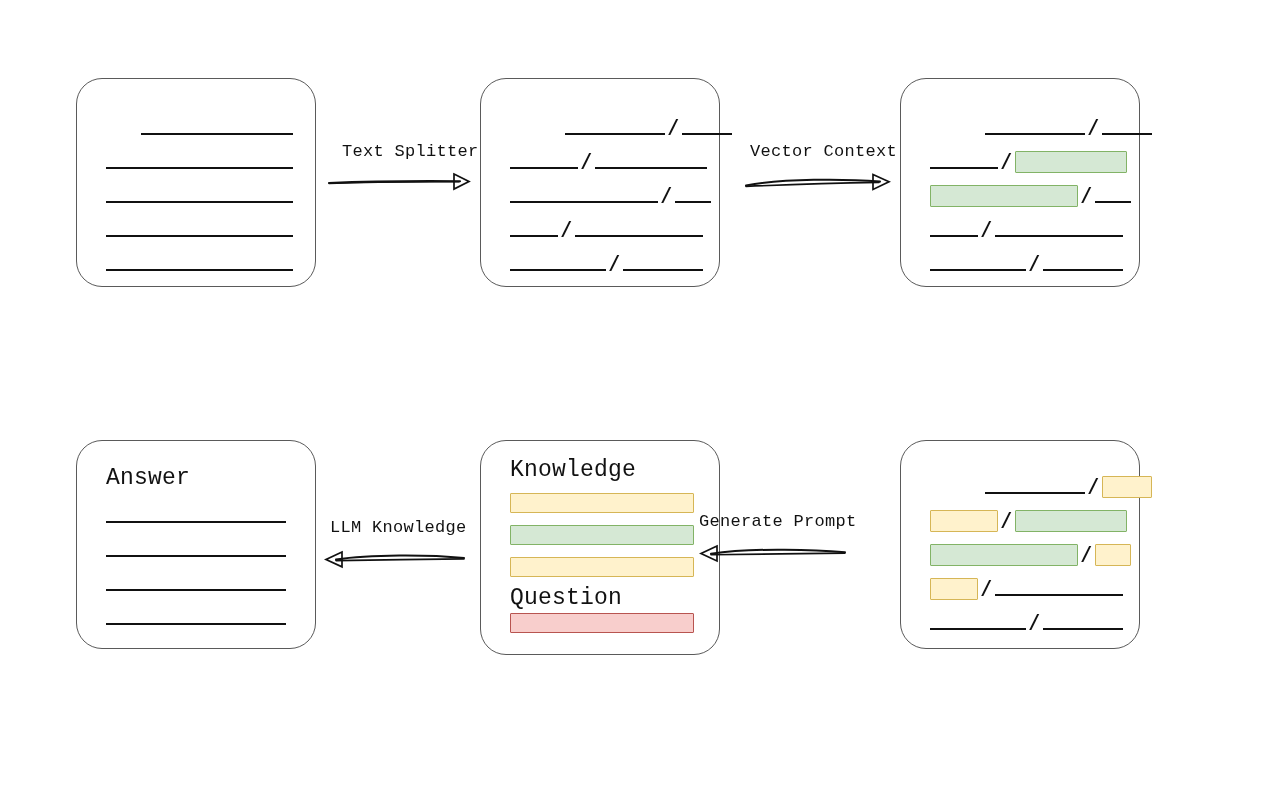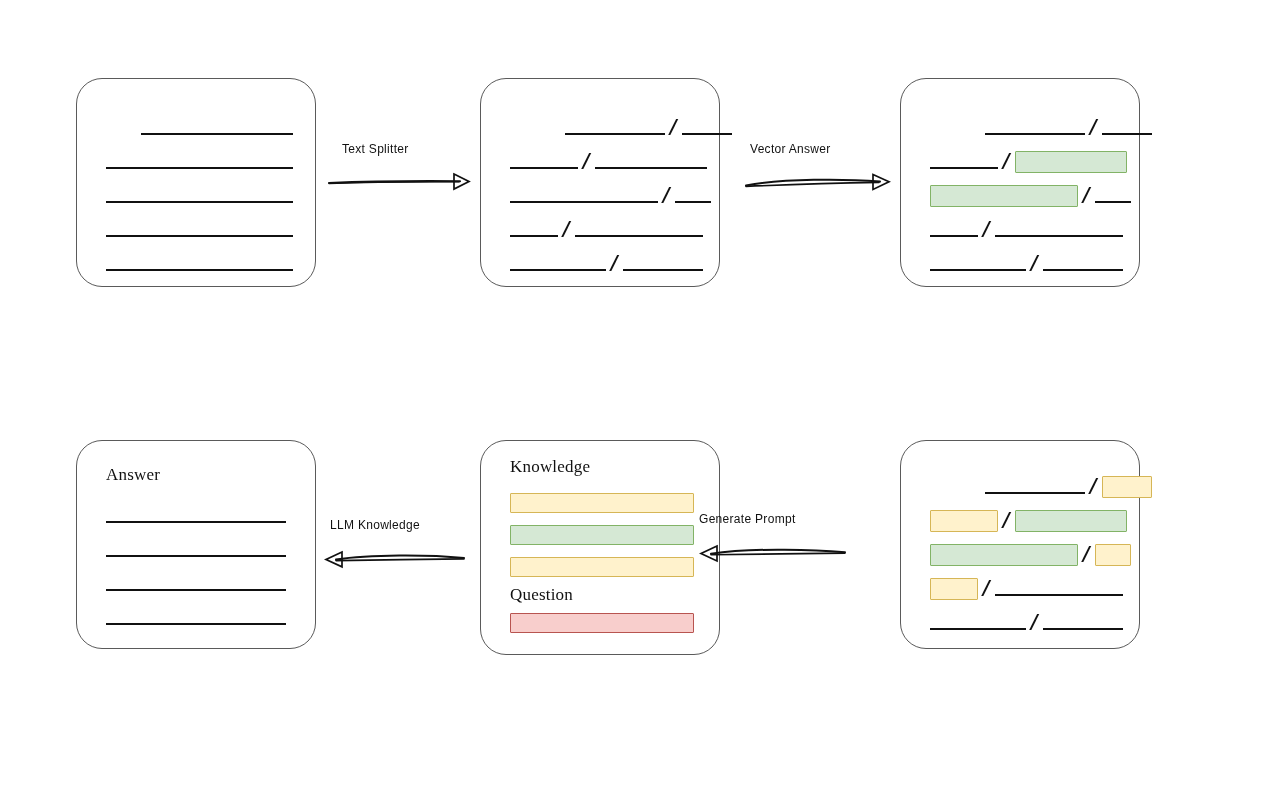--- a/index.html
+++ b/index.html
@@ -83,35 +83,35 @@
   
   .bar {
     position: absolute;
     height: 20px;
     box-sizing: border-box;
     border-radius: 1px;
   }
 
   .card-label {
     position: absolute;
-    font-family: Liberation Serif, serif;
-    font-size: 17px;
+    font-family: Liberation Mono, monospace;
+    font-size: 23px;
     letter-spacing: 0.2px;
     color: #111111;
     white-space: nowrap;
   }
 
   
   .arrow-group {
     position: absolute;
   }
   .arrow-label {
     position: absolute;
-    font-family: Liberation Sans, sans-serif;
-    font-size: 12px;
+    font-family: Liberation Mono, monospace;
+    font-size: 17px;
     letter-spacing: 0.3px;
     color: #111111;
     white-space: nowrap;
   }
   .arrow-svg {
     position: absolute;
     overflow: visible;
   }
 
   
@@ -277,21 +277,21 @@
   <div class="arrow-group" style="left:328px; top:142px; width:146px; height:60px;">
     <div class="arrow-label" style="left:14px; top:0px;">Text Splitter</div>
     <svg class="arrow-svg" style="left:0; top:26px;" width="146" height="28" viewBox="0 0 146 28">
       <path d="M1 15 C 40 13.4, 96 13.0, 132 13.3" stroke="#111111" stroke-width="2.1" fill="none" stroke-linecap="round"></path>
       <path d="M1 15.6 C 40 14.2, 96 13.8, 131 14.0" stroke="#111111" stroke-width="1.2" fill="none" stroke-linecap="round"></path>
       <path d="M126 6 L 141 13.4 L 126 21 Z" stroke="#111111" stroke-width="1.7" fill="none" stroke-linejoin="miter"></path>
     </svg>
   </div>
 
   <div class="arrow-group" style="left:744px; top:142px; width:150px; height:60px;">
-    <div class="arrow-label" style="left:6px; top:0px;">Vector Answer</div>
+    <div class="arrow-label" style="left:6px; top:0px;">Vector Context</div>
     <svg class="arrow-svg" style="left:0; top:26px;" width="150" height="28" viewBox="0 0 150 28">
       <path d="M2 17.5 C 40 10.5, 100 10.6, 136 13.6" stroke="#111111" stroke-width="2.0" fill="none" stroke-linecap="round"></path>
       <path d="M2 18.4 C 45 16.6, 100 15.0, 135 14.4" stroke="#111111" stroke-width="1.6" fill="none" stroke-linecap="round"></path>
       <path d="M129 6.5 L 145 13.8 L 129 21.5 Z" stroke="#111111" stroke-width="1.7" fill="none" stroke-linejoin="miter"></path>
     </svg>
   </div>
 
 
   <div class="arrow-group" style="left:695px; top:512px; width:152px; height:60px;">
     <div class="arrow-label" style="left:4px; top:0px;">Generate Prompt</div>

